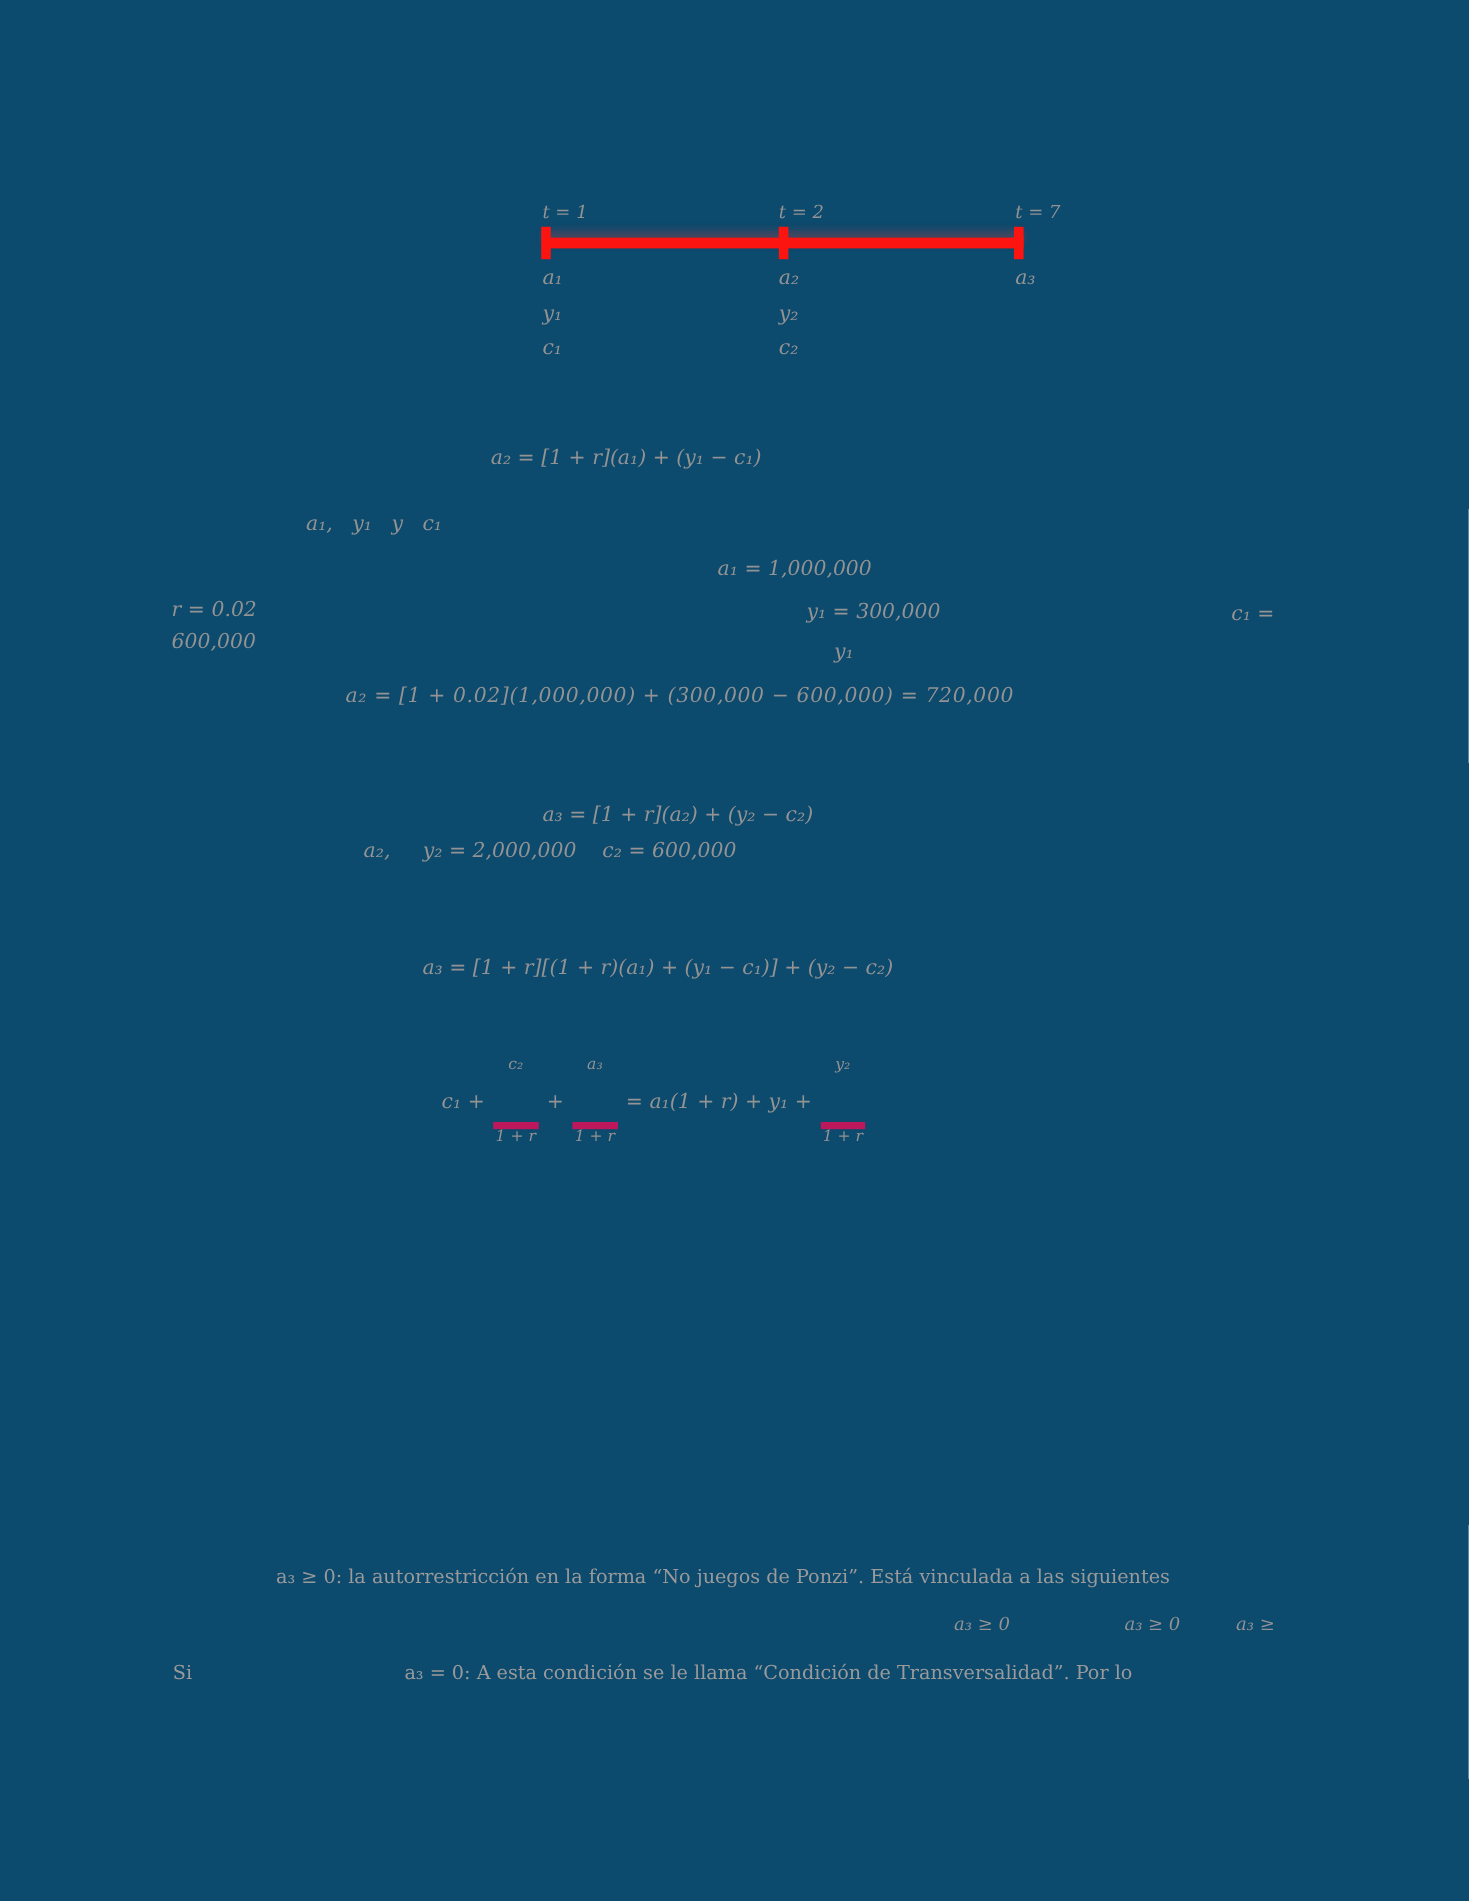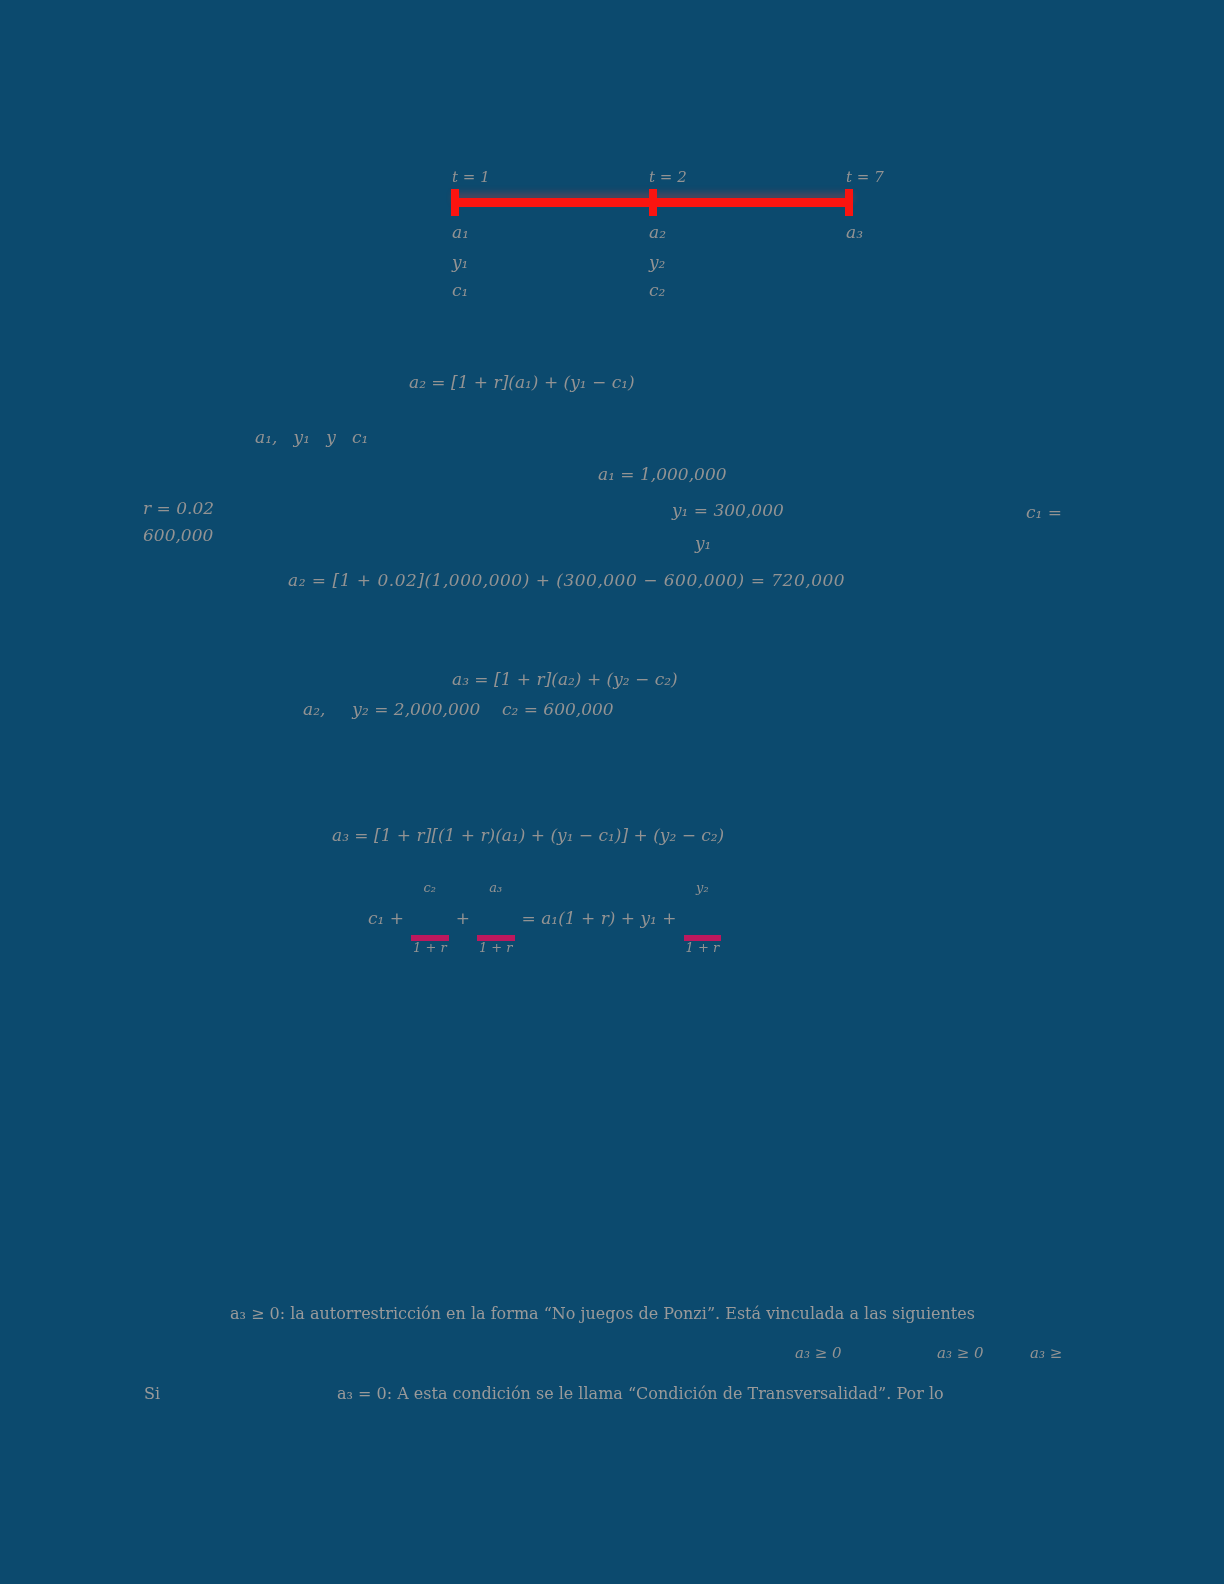--- a/index.html
+++ b/index.html
@@ -69,21 +69,21 @@
   <div class="t math" style="left:672px;top:500px;">y₁ = 300,000</div>
   <div class="t math" style="left:1026px;top:502px;">c₁ =</div>
   <div class="t math" style="left:143px;top:525px;">600,000</div>
   <div class="t math" style="left:695px;top:533px;">y₁</div>
 
   <div class="t math" style="left:288px;top:570px;letter-spacing:0.5px;">a₂ = [1 + 0.02](1,000,000) + (300,000 − 600,000) = 720,000</div>
 
   <div class="t math" style="left:452px;top:657px;margin-top:12px;">a₃ = [1 + r](a₂) + (y₂ − c₂)</div>
   <div class="t math" style="left:303px;top:699px;">a₂,     y₂ = 2,000,000    c₂ = 600,000</div>
 
-  <div class="t math" style="left:332px;top:797px;margin-top:28px;">a₃ = [1 + r][(1 + r)(a₁) + (y₁ − c₁)] + (y₂ − c₂)</div>
+  <div class="t math" style="left:352px;top:797px;">a₃ = [1 + r][(1 + r)(a₁) + (y₁ − c₁)] + (y₂ − c₂)</div>
 
   <div class="t math budget-row" style="left:368px;top:840px;">
     <span>c₁ +</span>
     <span class="frac">
       <span class="num">c₂</span>
       <span class="den">1 + r</span>
     </span>
     <span>+</span>
     <span class="frac">
       <span class="num">a₃</span>

